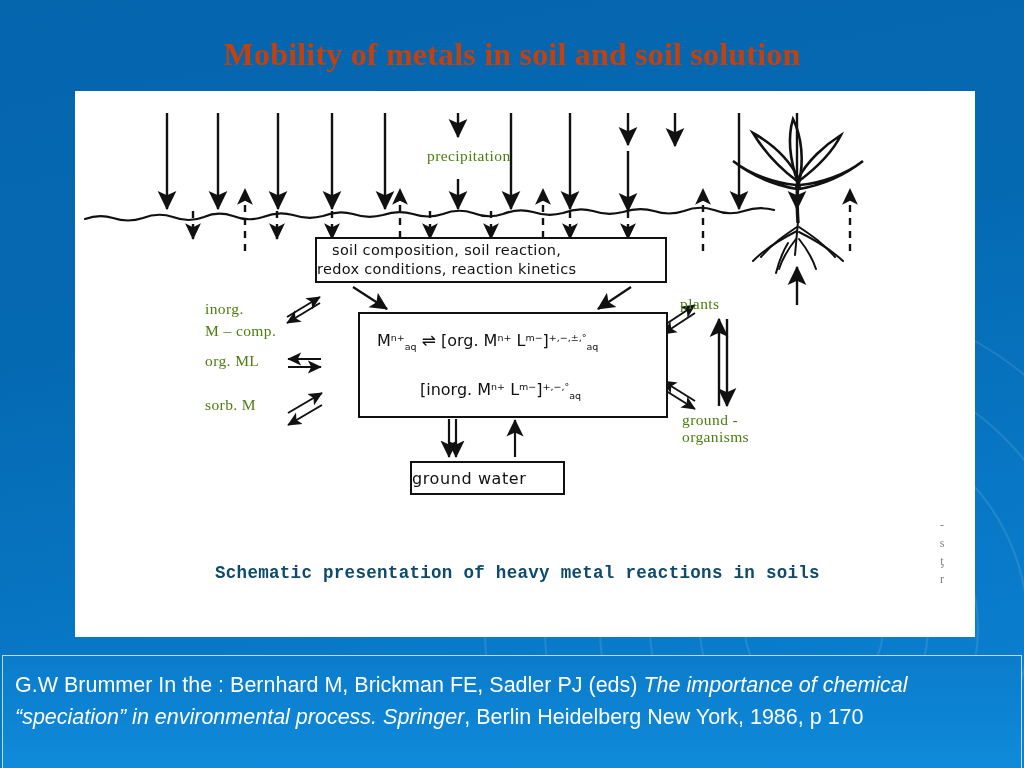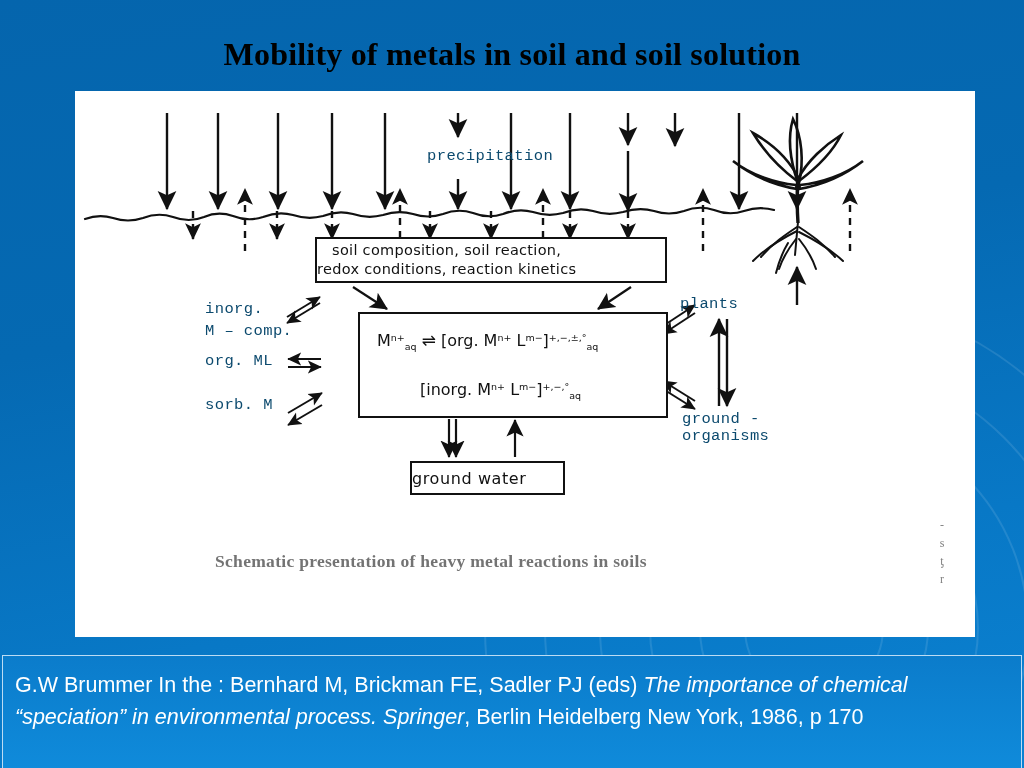--- a/index.html
+++ b/index.html
@@ -11,31 +11,31 @@
   }
   
   .ripples { position:absolute; right:-120px; bottom:-190px; width:660px; height:660px; pointer-events:none; opacity:.30; }
   .ripples span {
     position:absolute; border-radius:50%; border:2px solid rgba(255,255,255,.35);
     left:50%; top:50%; transform:translate(-50%,-50%);
   }
   .slide-title {
     position:absolute; left:0; top:36px; width:1024px; text-align:center;
     font-family:"Liberation Serif", serif; font-weight:bold; font-size:32px;
-    color:#000000; letter-spacing:.2px;
+    color:#c2410c; letter-spacing:.2px;
   }
   .figure-panel {
     position:absolute; left:75px; top:91px; width:900px; height:546px;
     background:#ffffff;
   }
   .fig-inner { position:absolute; inset:0; }
   .fig-svg { position:absolute; left:0; top:0; }
   .fig-text {
-    position:absolute; font-family:Liberation Mono, monospace;
-    color:#0c4a6e; white-space:nowrap;
+    position:absolute; font-family:Liberation Serif, serif;
+    color:#4d7c0f; white-space:nowrap;
   }
   .lbl-precip { left:352px; top:56px; font-size:15.5px; letter-spacing:.4px; }
   .lbl-plants { left:605px; top:204px; font-size:15.5px; letter-spacing:.4px; }
   .lbl-micro  { left:607px; top:320px; font-size:15.5px; letter-spacing:.4px; line-height:17px; }
   .lbl-inorg  { left:130px; top:207px; font-size:15.5px; letter-spacing:.4px; line-height:22px; }
   .lbl-orgml  { left:130px; top:261px; font-size:15.5px; letter-spacing:.4px; }
   .lbl-sorb   { left:130px; top:305px; font-size:15.5px; letter-spacing:.4px; }
   .box {
     position:absolute; border:2.2px solid #111; background:#fff;
     display:flex; align-items:center; justify-content:flex-start;
@@ -45,23 +45,23 @@
   .box-equations  { left:263px; top:221px; width:310px; height:106px;margin-left:20px; }
   .box-ground     { left:335px; top:370px; width:155px; height:34px; font-size:16px; letter-spacing:.6px; }
   .eq { position:absolute; font-family:"DejaVu Sans", sans-serif; font-size:16px; color:#111; white-space:nowrap; }
   .eq1 { left:17px; top:16px; }
   .eq2 { left:60px; top:66px; }
   .eq sup, .eq sub { font-size:9.5px; line-height:0; }
   .eq sub { vertical-align:-4px; }
   .eq sup { vertical-align:5px; }
   .eqarrow { display:inline-block; padding:0 5px; font-size:17px; }
   .fig-caption {
-    position:absolute; left:140px; top:460px;
-    font-family:Liberation Serif, serif; font-weight:bold; font-size:17.5px;
-    color:#737373; letter-spacing:.3px; white-space:nowrap;
+    position:absolute; left:140px; top:472px;
+    font-family:Liberation Mono, monospace; font-weight:bold; font-size:17.5px;
+    color:#0c4a6e; letter-spacing:.3px; white-space:nowrap;
   }
   .scan-marks {
     position:absolute; left:857px; top:425px; width:20px;
     font-family:"Liberation Serif", serif; font-size:12px; color:#555;
     line-height:18px; text-align:center; opacity:.75;
   }
   .citation-box {
     position:absolute; left:2px; top:655px; width:1020px; height:132px;
     background:linear-gradient(180deg,#0b7ccb 0%,#108ddd 100%);
     border:1px solid #bcdcf4;

